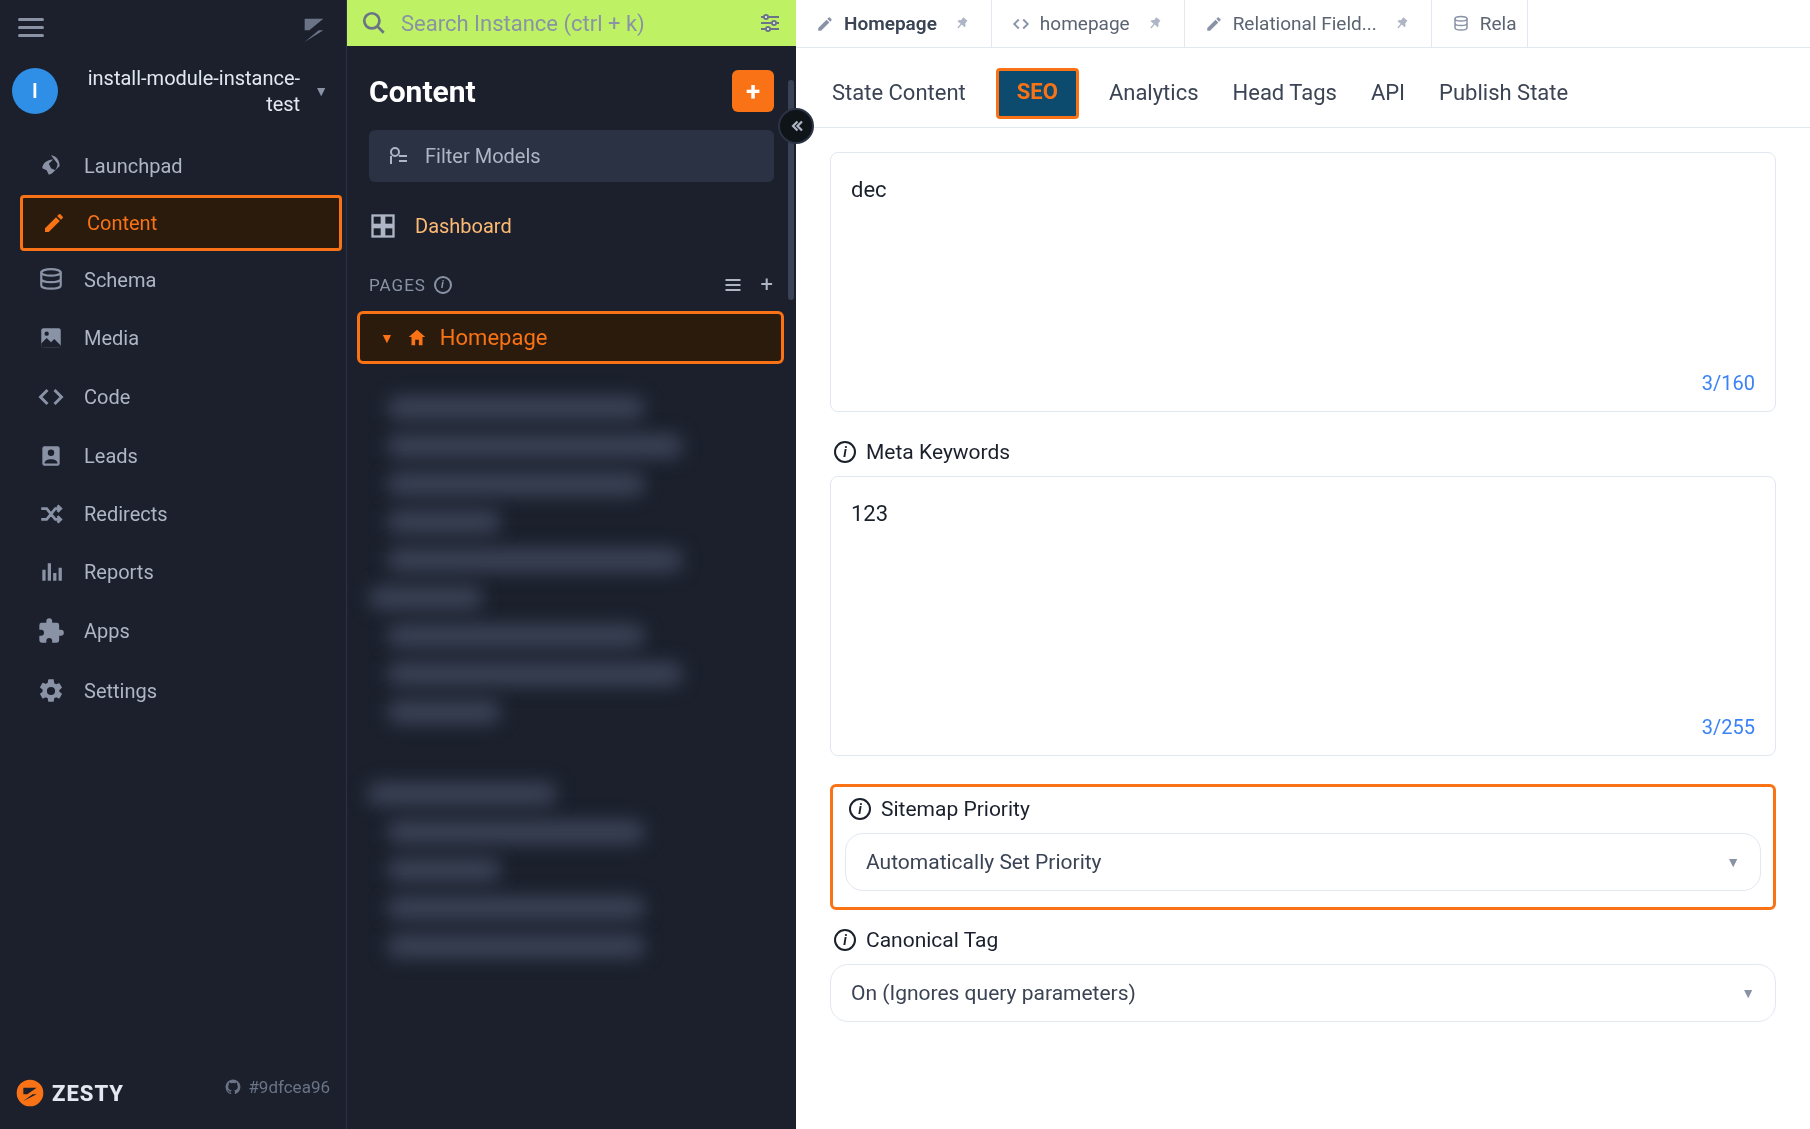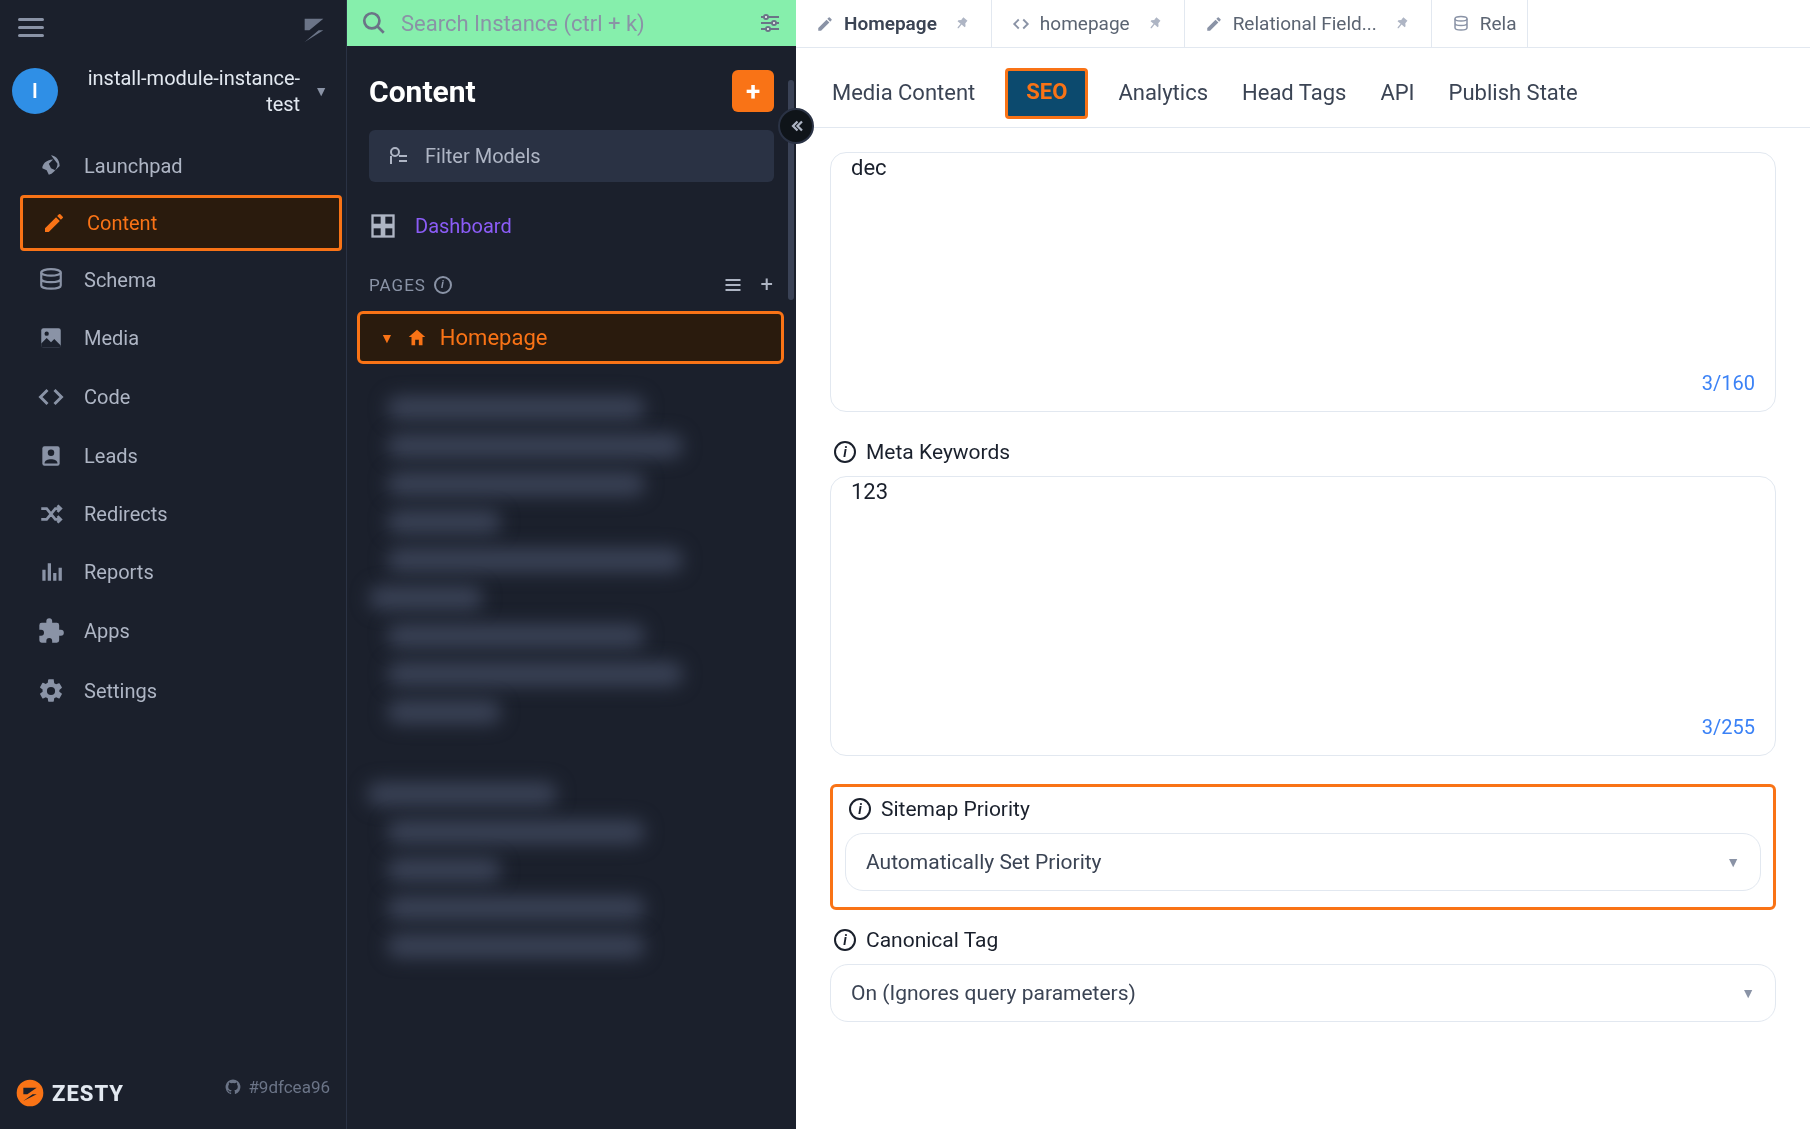--- a/index.html
+++ b/index.html
@@ -21,32 +21,32 @@
   .nav-item { display:flex; align-items:center; gap:18px; padding: 16px 20px; font-size:20px; color:#aeb5c4; cursor:pointer; }
   .nav-item .icon { width:30px; display:flex; justify-content:center; }
   .nav-item.active { background:#2a1b0d; color:#f97316; border:3px solid #f97316; border-radius:4px; margin: 0 4px 0 4px; padding: 13px 16px; }
 
   .sb-footer { display:flex; align-items:flex-start; justify-content:space-between; padding: 12px 16px 20px 14px; }
   .zesty-logo { display:flex; align-items:center; gap:6px; }
   .commit { font-family: monospace; font-size:17px; color:#6b7487; display:flex; align-items:center; gap:6px; }
 
   
   .panel-content { width:450px; background:#1b202c; border-left:1px solid #2a3244; display:flex; flex-direction:column; position:relative; }
-  .search-bar { background:#86efac; display:flex; align-items:center; padding: 10px 14px; gap:14px; }
+  .search-bar { background:#bef264; display:flex; align-items:center; padding: 10px 14px; gap:14px; }
   .search-bar input { flex:1; border:none; outline:none; font-size:22px; color:#5b6472; background:transparent; }
   .search-bar input::placeholder { color:#8a93a6; }
   .search-ic, .tune-ic { color:#6b7487; }
 
   .content-head { display:flex; align-items:center; justify-content:space-between; padding: 24px 22px 18px 22px; }
   .content-head h1 { font-size:30px; font-weight:700; color:#fff; }
   .add-btn { width:42px; height:42px; background:#f97316; border-radius:6px; display:flex; align-items:center; justify-content:center; color:#fff; font-size:26px; font-weight:700; cursor:pointer; }
 
   .filter-row { margin: 0 22px 16px 22px; background:#2a3244; border-radius:6px; display:flex; align-items:center; gap:14px; padding: 14px 18px; font-size:20px; color:#aeb5c4; }
 
-  .dash-row { display:flex; align-items:center; gap:18px; padding: 14px 22px; font-size:20px; color:#8b5cf6; cursor:pointer; }
+  .dash-row { display:flex; align-items:center; gap:18px; padding: 14px 22px; font-size:20px; color:#fdba74; cursor:pointer; }
 
   .pages-head { display:flex; align-items:center; justify-content:space-between; padding: 18px 22px 10px 22px; font-size:17px; letter-spacing:1px; color:#8a93a6; }
   .pages-head-left { display:flex; align-items:center; gap:8px; }
   .pages-head-right { display:flex; align-items:center; gap:18px; }
 
   .page-item { border:3px solid #f97316; border-radius:6px; margin: 4px 12px 8px 10px; padding: 11px 14px 11px 20px; display:flex; align-items:center; gap:12px; color:#f97316; font-size:22px; background:#2a1b0d; cursor:pointer; }
   .page-item .pi-caret { font-size:14px; }
 
   .collapse-btn { position:absolute; right:-18px; top:108px; width:36px; height:36px; border-radius:50%; background:#0f1419; display:flex; align-items:center; justify-content:center; color:#aeb5c4; cursor:pointer; z-index:5; border:2px solid #2a3244;}
 
@@ -67,21 +67,21 @@
   .tab .tab-ic { color:#8a93a6; }
   .tab.active { background:#fff; color:#3b4454; font-weight:600; }
   .tab .pin { color:#aeb5c4; transform:rotate(40deg); font-size:17px; margin-left:8px; }
   .tab.overflow { min-width:0; padding-right:10px; }
 
   .subtabs { display:flex; gap:26px; padding: 22px 32px 0 32px; border-bottom:1px solid #e2e8f0; }
   .subtab { font-size:22px; color:#3b4454; padding: 10px 4px 20px 4px; cursor:pointer; }
   .subtab.active { color:#f97316; font-weight:700; border:3px solid #f97316; border-radius:4px; padding: 8px 18px 12px 18px; margin-top:-2px; margin-bottom: 8px; background:#0c4a6e; position:relative; }
 
   .form-area { flex:1; padding: 24px 34px; overflow:auto; }
-  .field-box { border:1px solid #e2e8f0; border-radius:16px; padding: 2px 20px; font-size:22px; margin-bottom: 28px; position:relative; min-height:120px; }
+  .field-box { border:1px solid #e2e8f0; border-radius:8px; padding: 24px 20px; font-size:22px; margin-bottom: 28px; position:relative; min-height:120px; }
   .field-box .counter { position:absolute; right:20px; bottom:16px; color:#3b82f6; font-size:20px; }
   .field-box.tall { min-height:260px; }
   .field-box.tall2 { min-height:280px; }
 
   .field-label { display:flex; align-items:center; gap:10px; font-size:21px; color:#1a202c; margin: 6px 0 12px 4px; }
   .info-circ { width:22px; height:22px; border:2px solid #1a202c; border-radius:50%; display:inline-flex; align-items:center; justify-content:center; font-size:14px; font-weight:700; font-style:italic; }
 
   .select-box { border:1px solid #e2e8f0; border-radius:18px; padding: 16px 20px; font-size:21px; color:#3b4454; display:flex; align-items:center; justify-content:space-between; cursor:pointer; }
   .select-box .sel-caret { color:#8a93a6; font-size:14px; }
 
@@ -362,21 +362,21 @@
           <svg width="18" height="18" viewBox="0 0 24 24">
             <ellipse cx="12" cy="5" rx="8" ry="3" fill="none" stroke="#8a93a6" stroke-width="2"></ellipse>
             <path d="M4 5v6c0 1.66 3.6 3 8 3s8-1.34 8-3V5M4 11v6c0 1.66 3.6 3 8 3s8-1.34 8-3v-6" fill="none" stroke="#8a93a6" stroke-width="2"></path>
           </svg>
         </span>
       <span>Rela</span>
     </div>
   </div>
 
   <div class="subtabs">
-    <div class="subtab">Media Content</div>
+    <div class="subtab">State Content</div>
     <div class="subtab active">SEO</div>
     <div class="subtab">Analytics</div>
     <div class="subtab">Head Tags</div>
     <div class="subtab">API</div>
     <div class="subtab">Publish State</div>
   </div>
 
   <div class="form-area">
     <div class="field-box tall">
       <span>dec</span>

